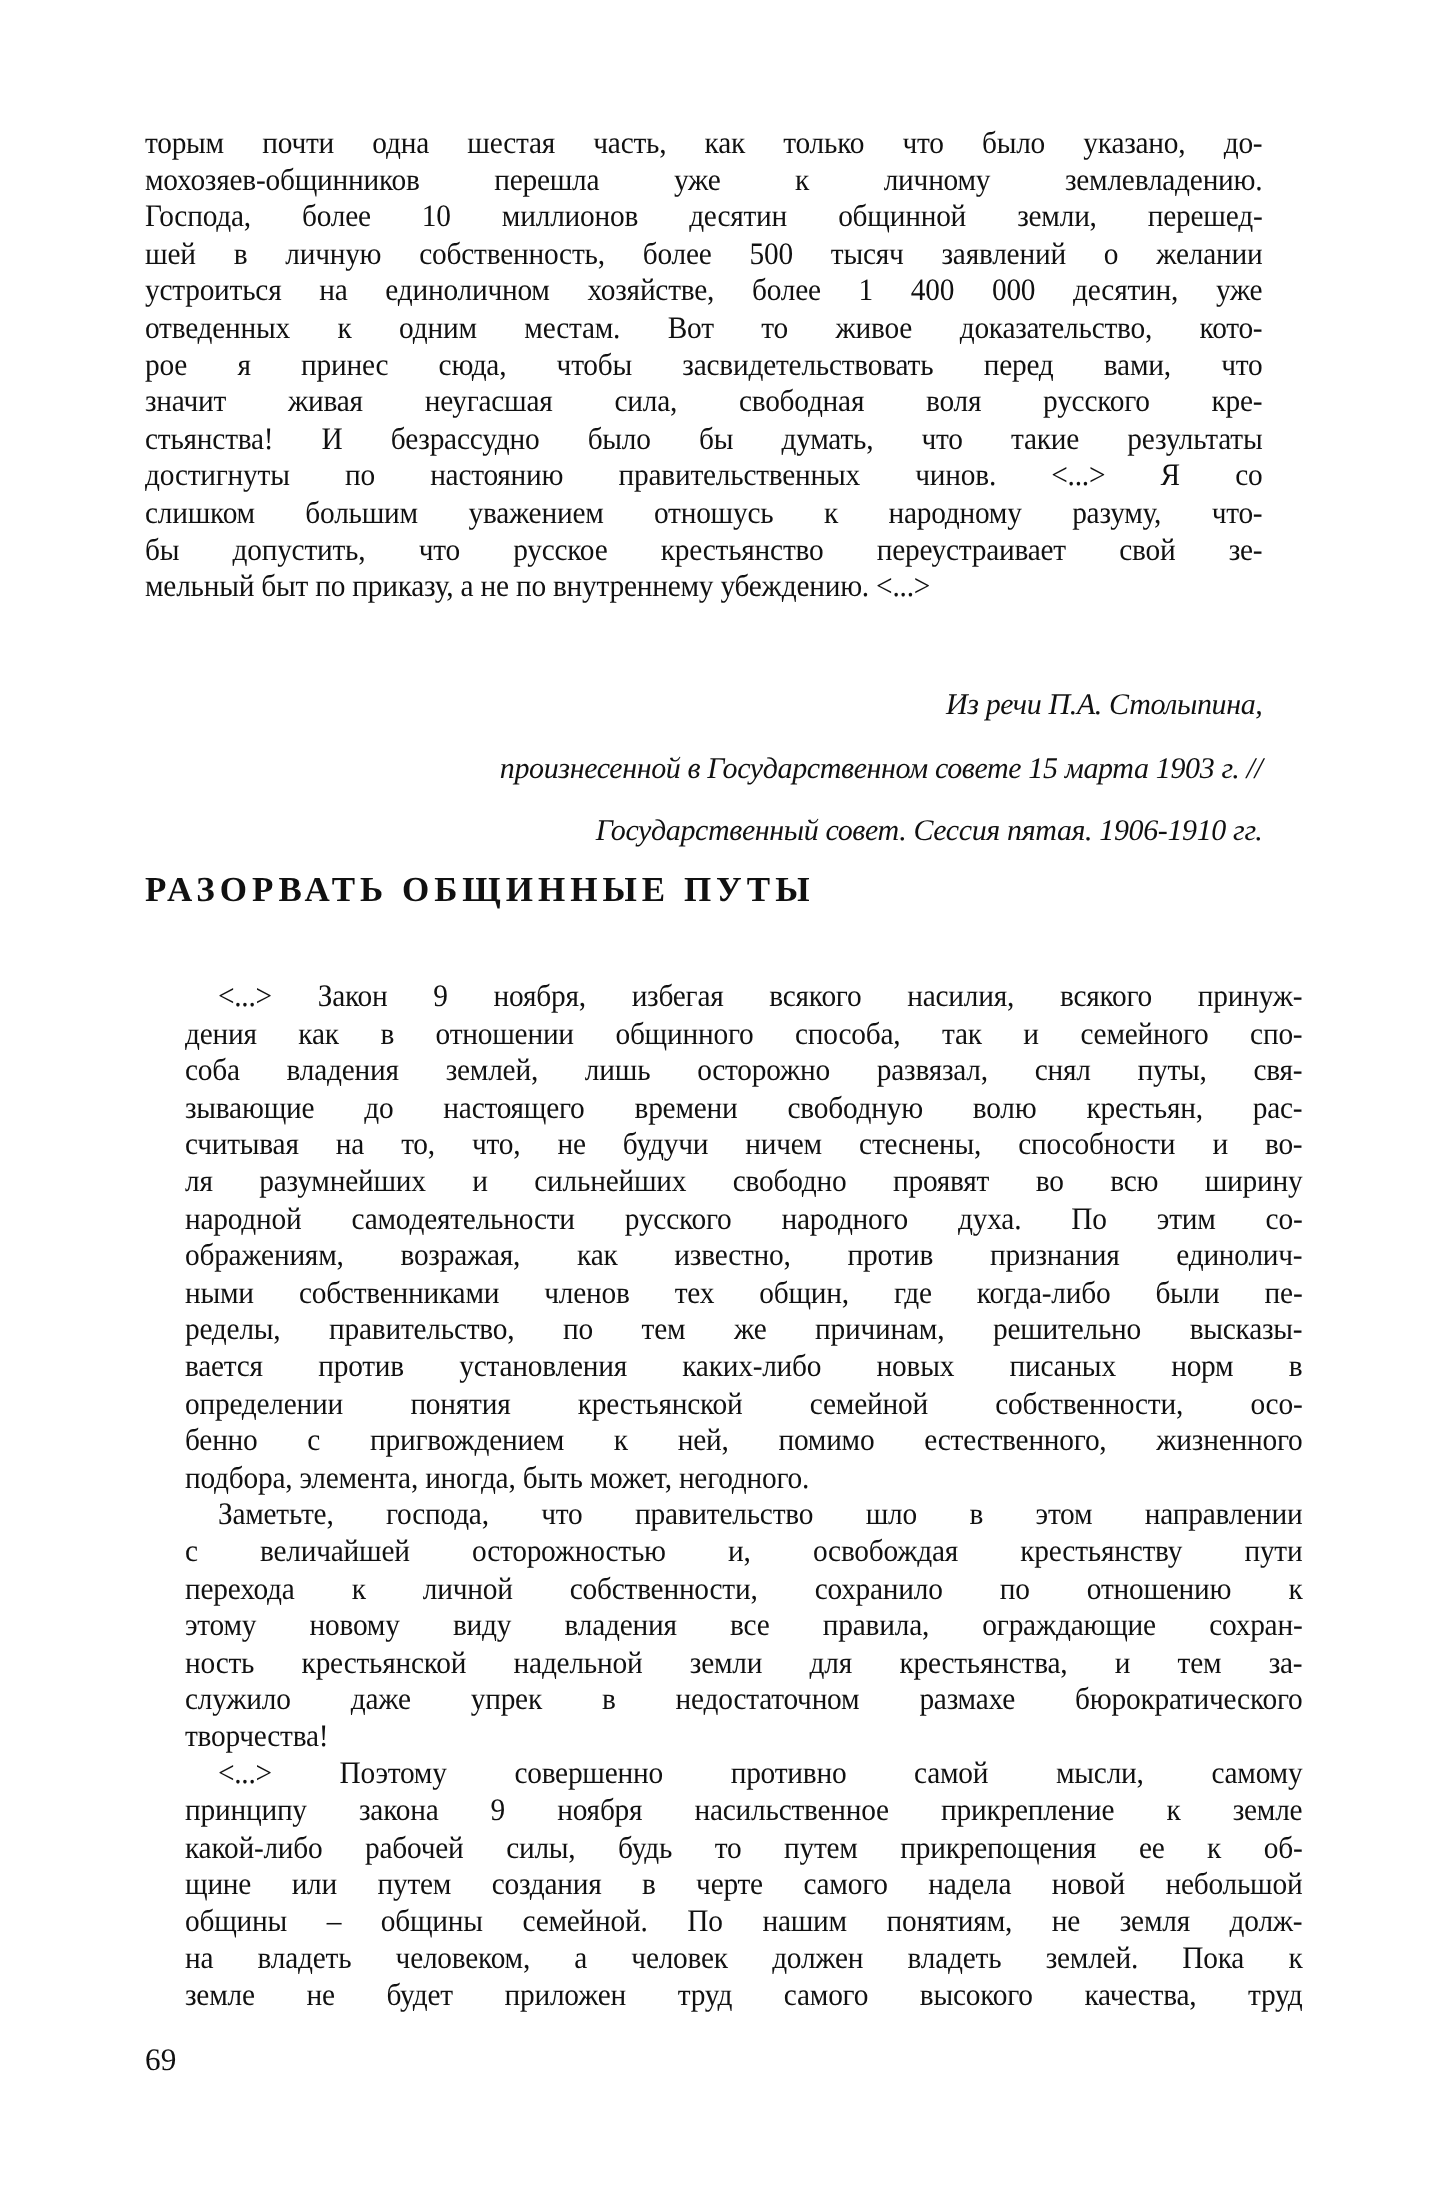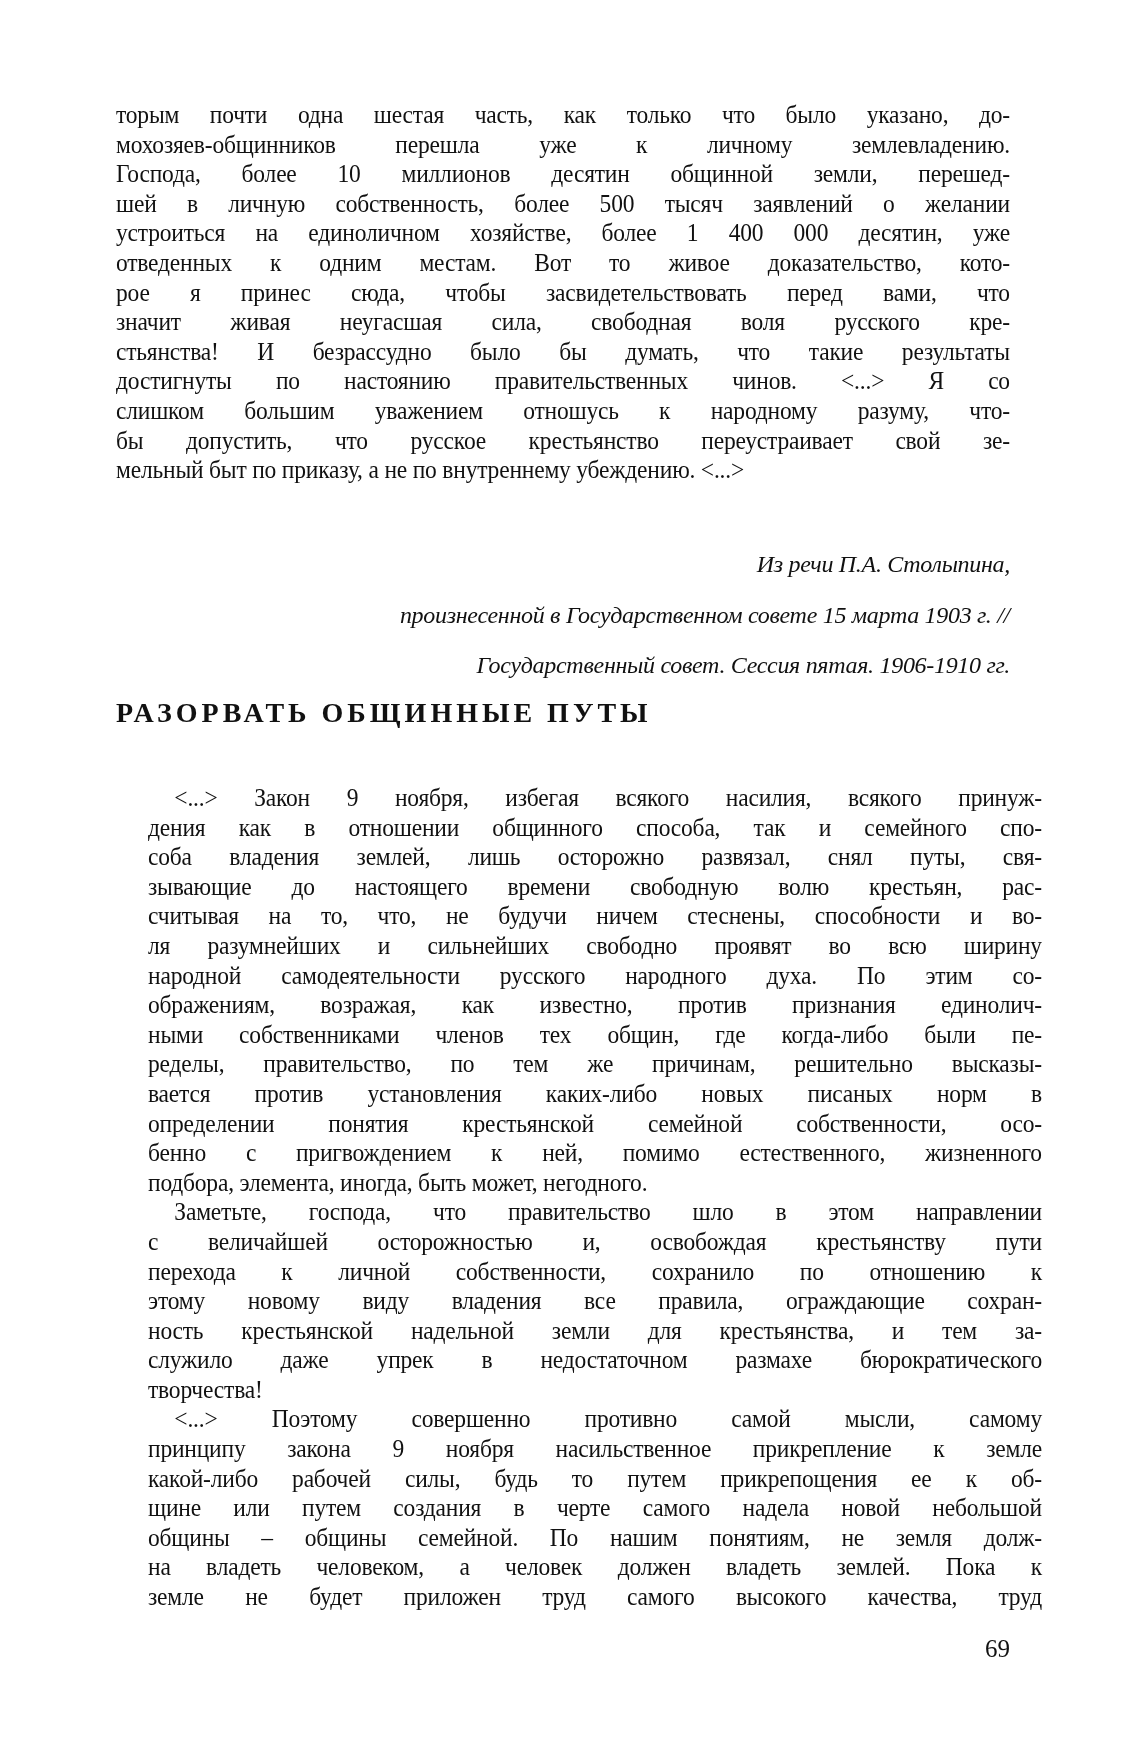--- a/index.html
+++ b/index.html
@@ -72,21 +72,21 @@
       position: absolute;
       left: 16px;
       top: 683px;
       margin-left: 16px;
     }
     .pagenum {
       position: absolute;
       left: 0;
       top: 1534px;
       width: 894px;
-      text-align: right;
+      text-align: left;
       font-size: 25px;
       line-height: 30px;
     }
   </style>
 </head>
 <body>
 
 <div class="page">
 
   <div>

